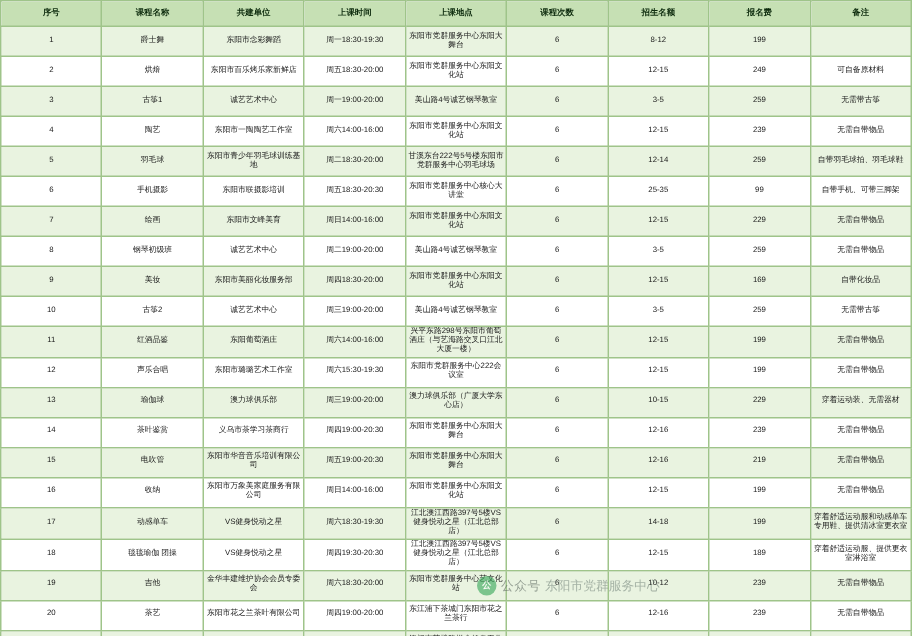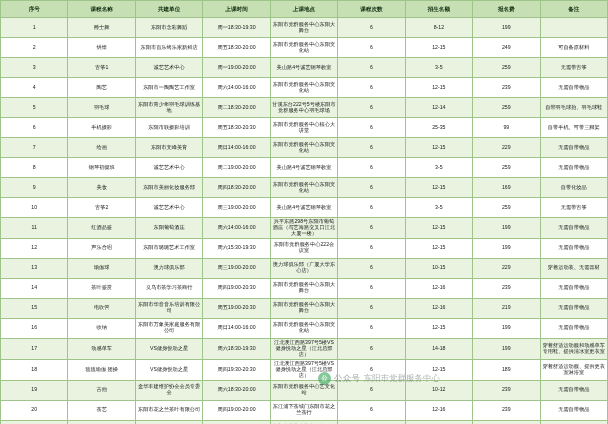--- a/index.html
+++ b/index.html
@@ -58,21 +58,21 @@
   td.c-time { width: 58px; }
   td.c-place { width: 136px; }
   td.c-sessions { width: 34px; }
   td.c-quota { width: 38px; }
   td.c-fee { width: 38px; }
   td.c-remark { width: 126px; }
 
   .wm {
     position: absolute;
     left: 318px;
-    top: 372px;
+    top: 384px;
     display: flex;
     align-items: center;
     gap: 3px;
     opacity: 0.62;
     pointer-events: none;
   }
   .wm .wm-logo {
     width: 13px;
     height: 13px;
     border-radius: 50%;

